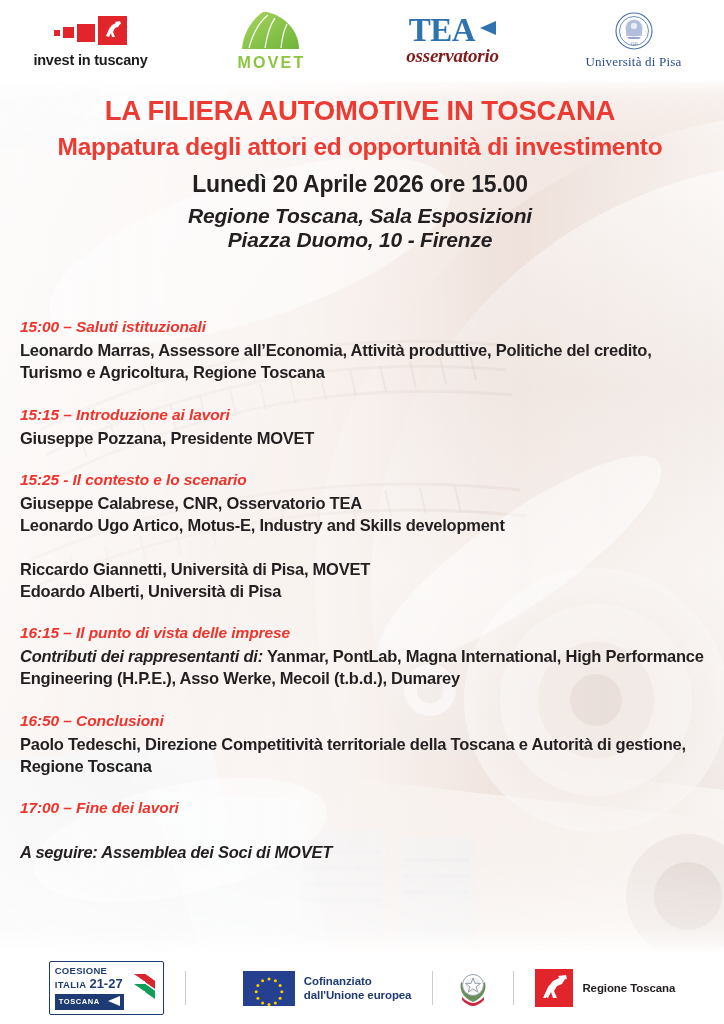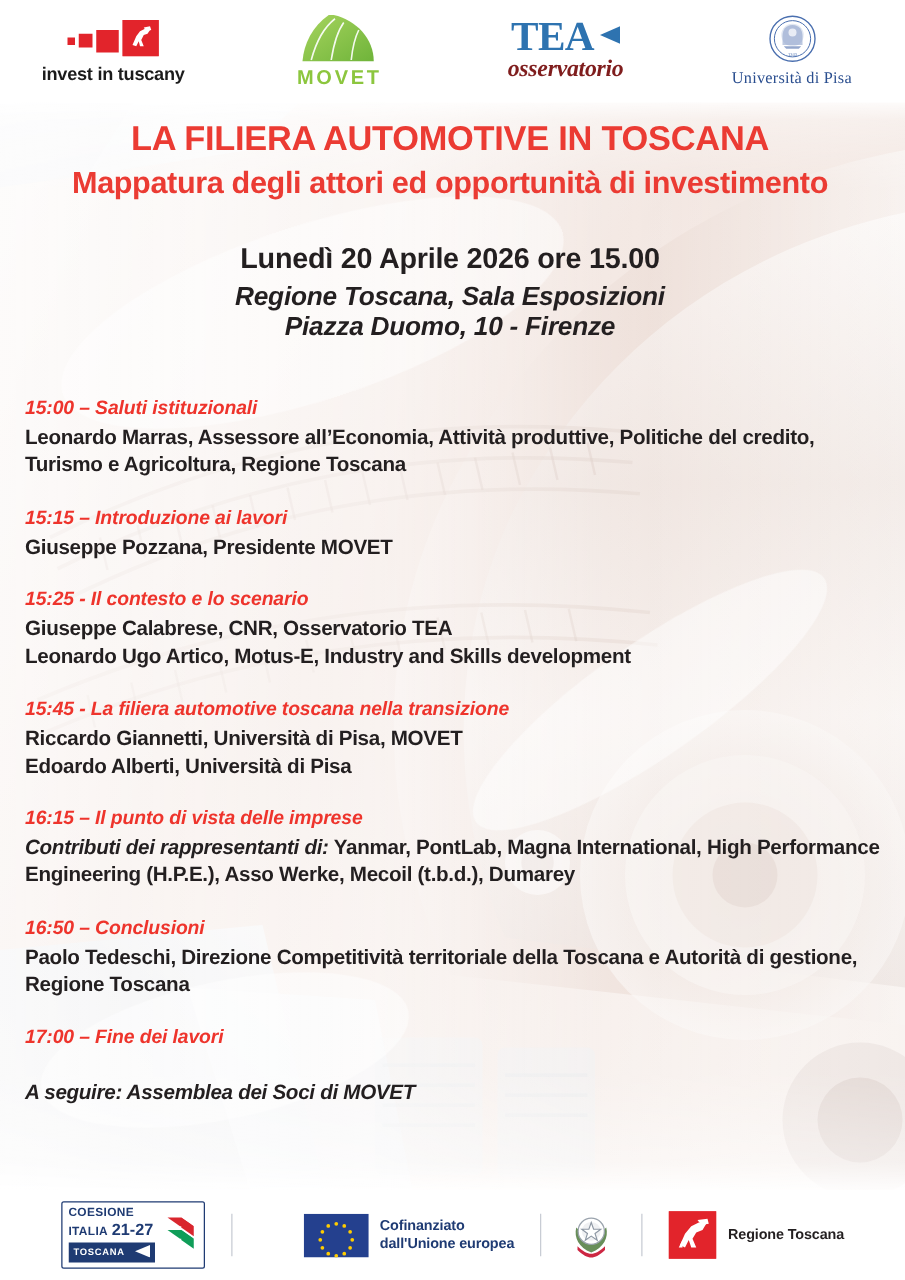--- a/index.html
+++ b/index.html
@@ -122,21 +122,21 @@
   .title-main {
     font-size: 27.5px; font-weight: bold; color: #EB3B33;
     letter-spacing: -0.2px; line-height: 1.08;
   }
   .title-sub {
     font-size: 24.5px; font-weight: bold; color: #EB3B33;
     letter-spacing: -0.3px; margin-top: 8px; line-height: 1.1;
   }
   .date-line {
     font-size: 23px; font-weight: bold; color: #231f20;
-    margin-top: 32px; letter-spacing: -0.2px;
+    margin-top: 10px; letter-spacing: -0.2px;
   }
   .venue-line {
     font-size: 21px; font-weight: bold; font-style: italic;
     color: #231f20; margin-top: 6px; letter-spacing: -0.2px;
   }
   .venue-line.second { margin-top: 0; }
 
   
   .program {
     position: absolute;
@@ -418,21 +418,20 @@
       <div class="slot-line">Giuseppe Pozzana, Presidente MOVET</div>
     </div>
 
     <div class="slot">
       <div class="slot-head">15:25 - Il contesto e lo scenario</div>
       <div class="slot-line">Giuseppe Calabrese, CNR, Osservatorio TEA</div>
       <div class="slot-line">Leonardo Ugo Artico, Motus-E, Industry and Skills development</div>
     </div>
 
     <div class="slot">
-      <div class="slot-head">15:45 - La filiera automotive toscana nella transizione</div>
       <div class="slot-line">Riccardo Giannetti, Università di Pisa, MOVET</div>
       <div class="slot-line">Edoardo Alberti, Università di Pisa</div>
     </div>
 
     <div class="slot">
       <div class="slot-head">16:15 – Il punto di vista delle imprese</div>
       <div class="slot-line"><span class="lead-italic">Contributi dei rappresentanti di:</span> <span>Yanmar, PontLab, Magna International, High Performance Engineering (H.P.E.), Asso Werke, Mecoil (t.b.d.), Dumarey</span></div>
     </div>
 
     <div class="slot">

